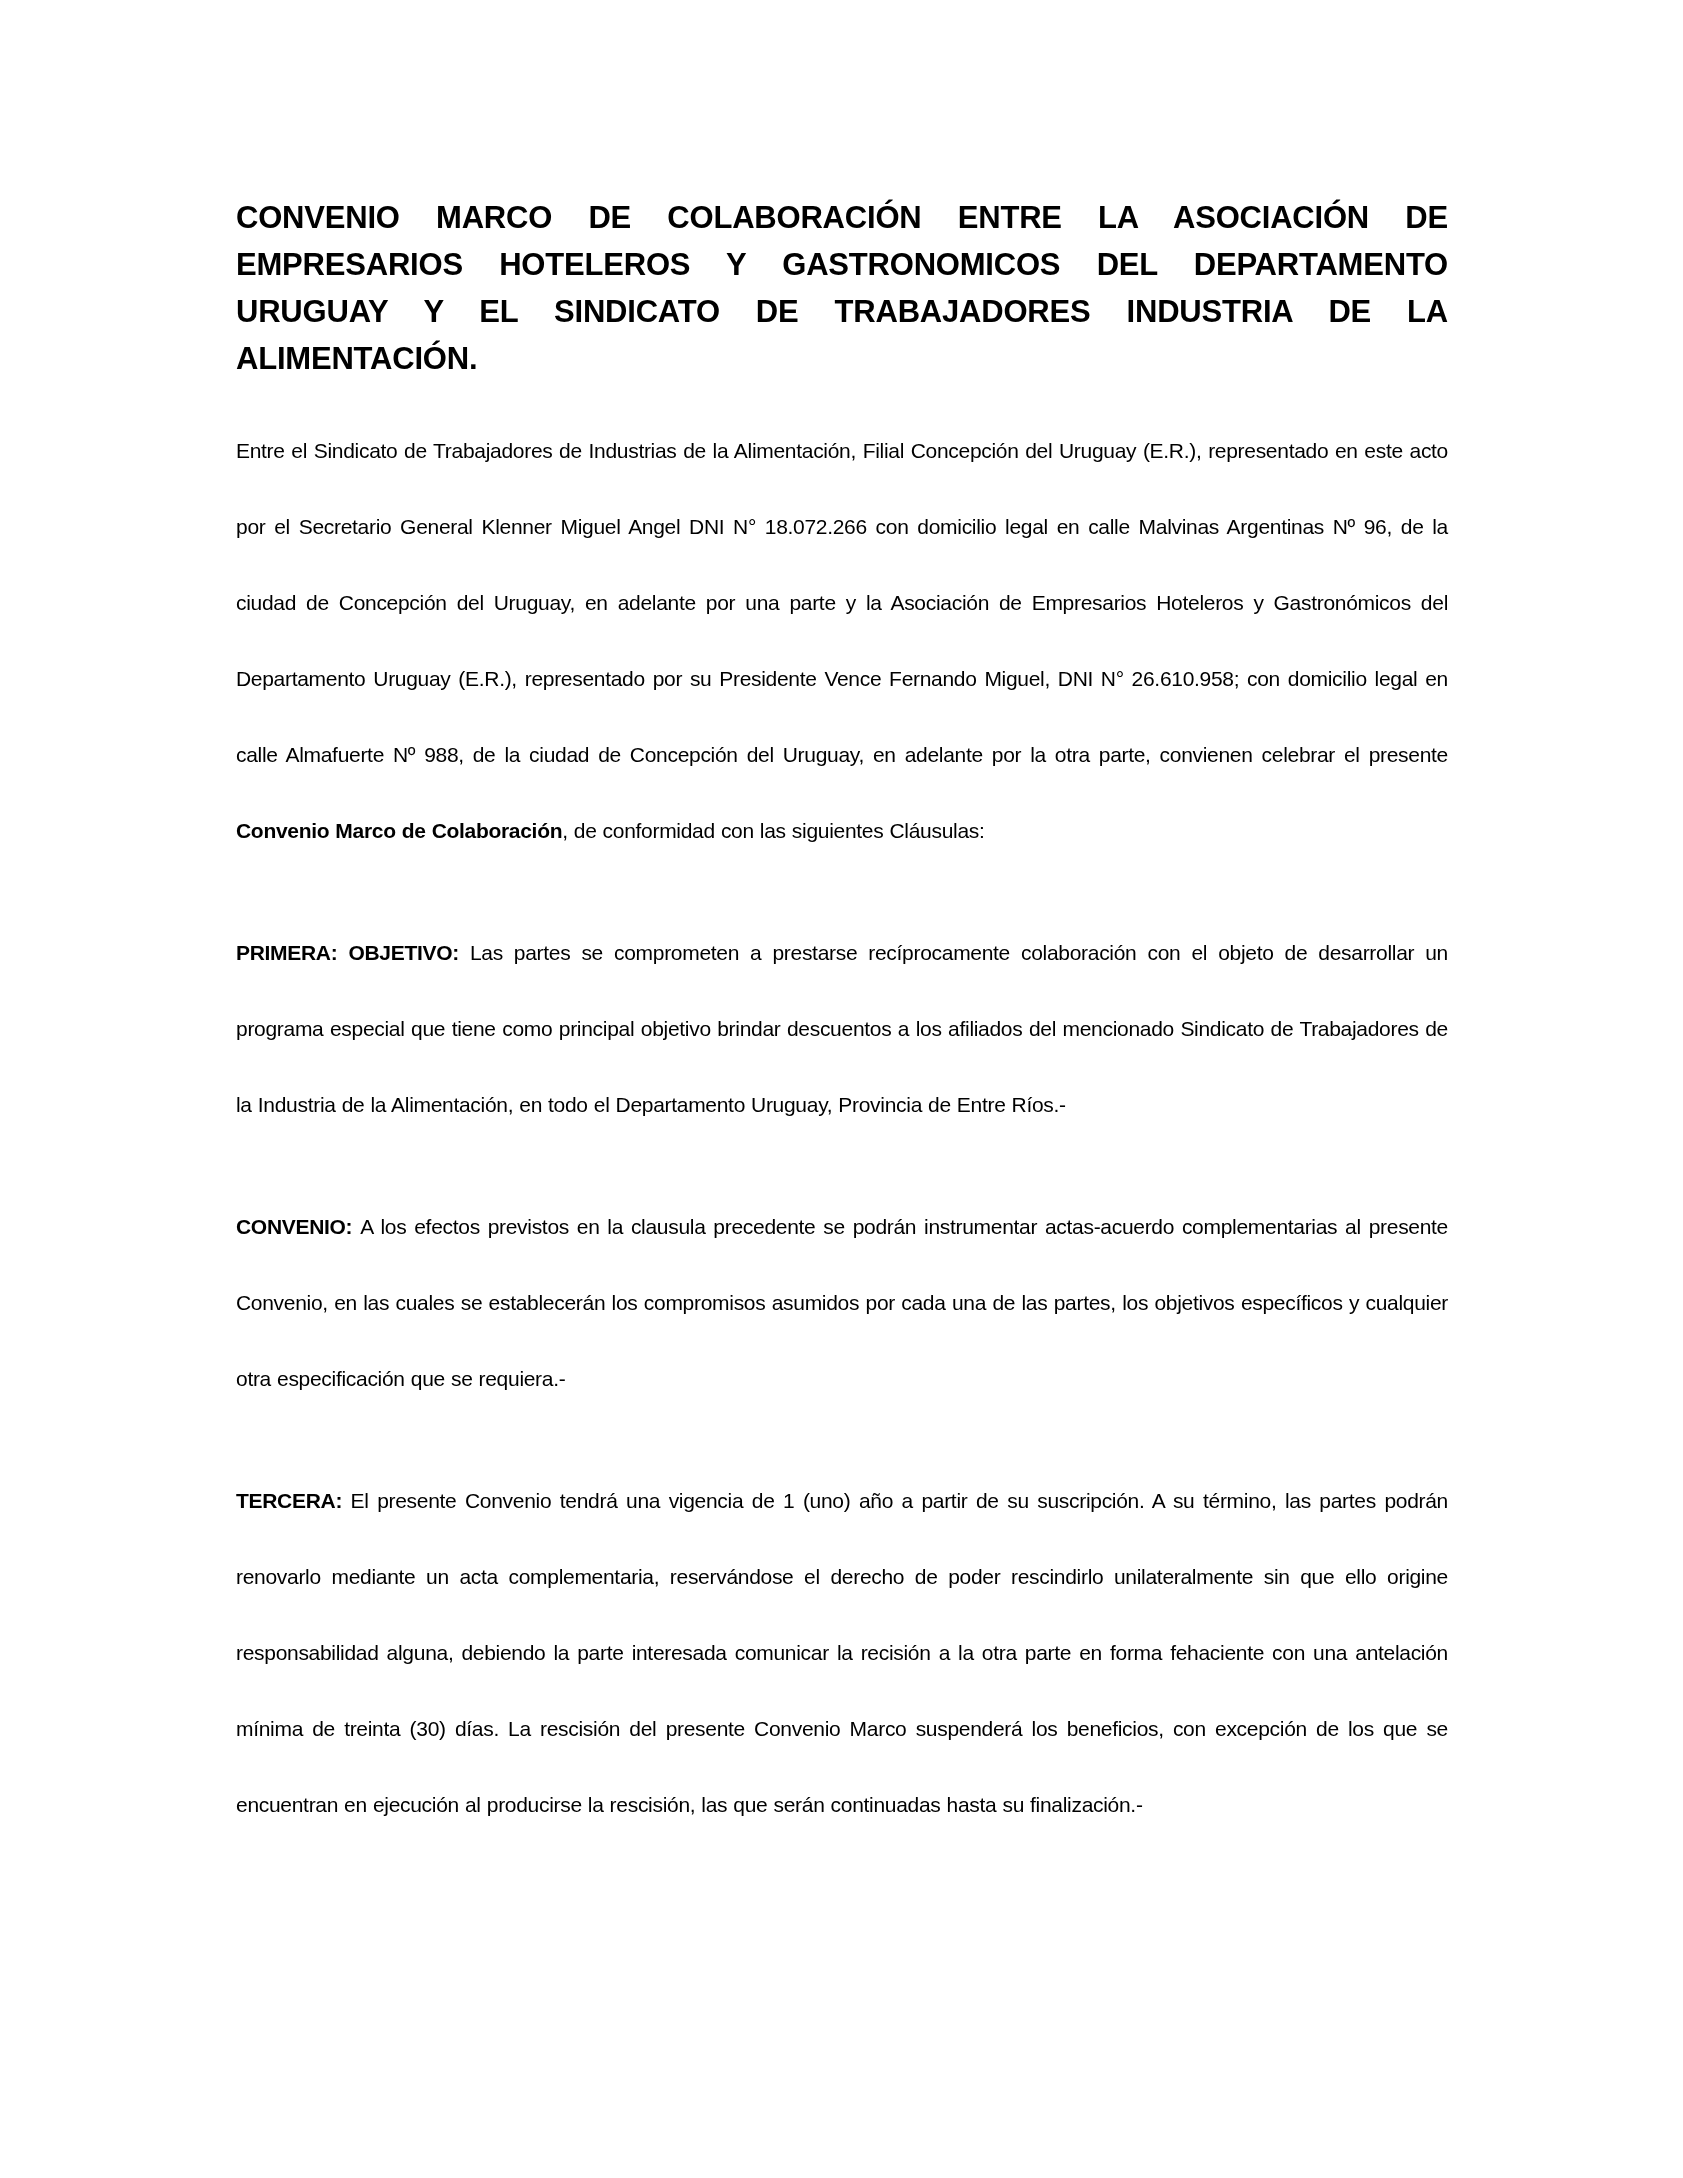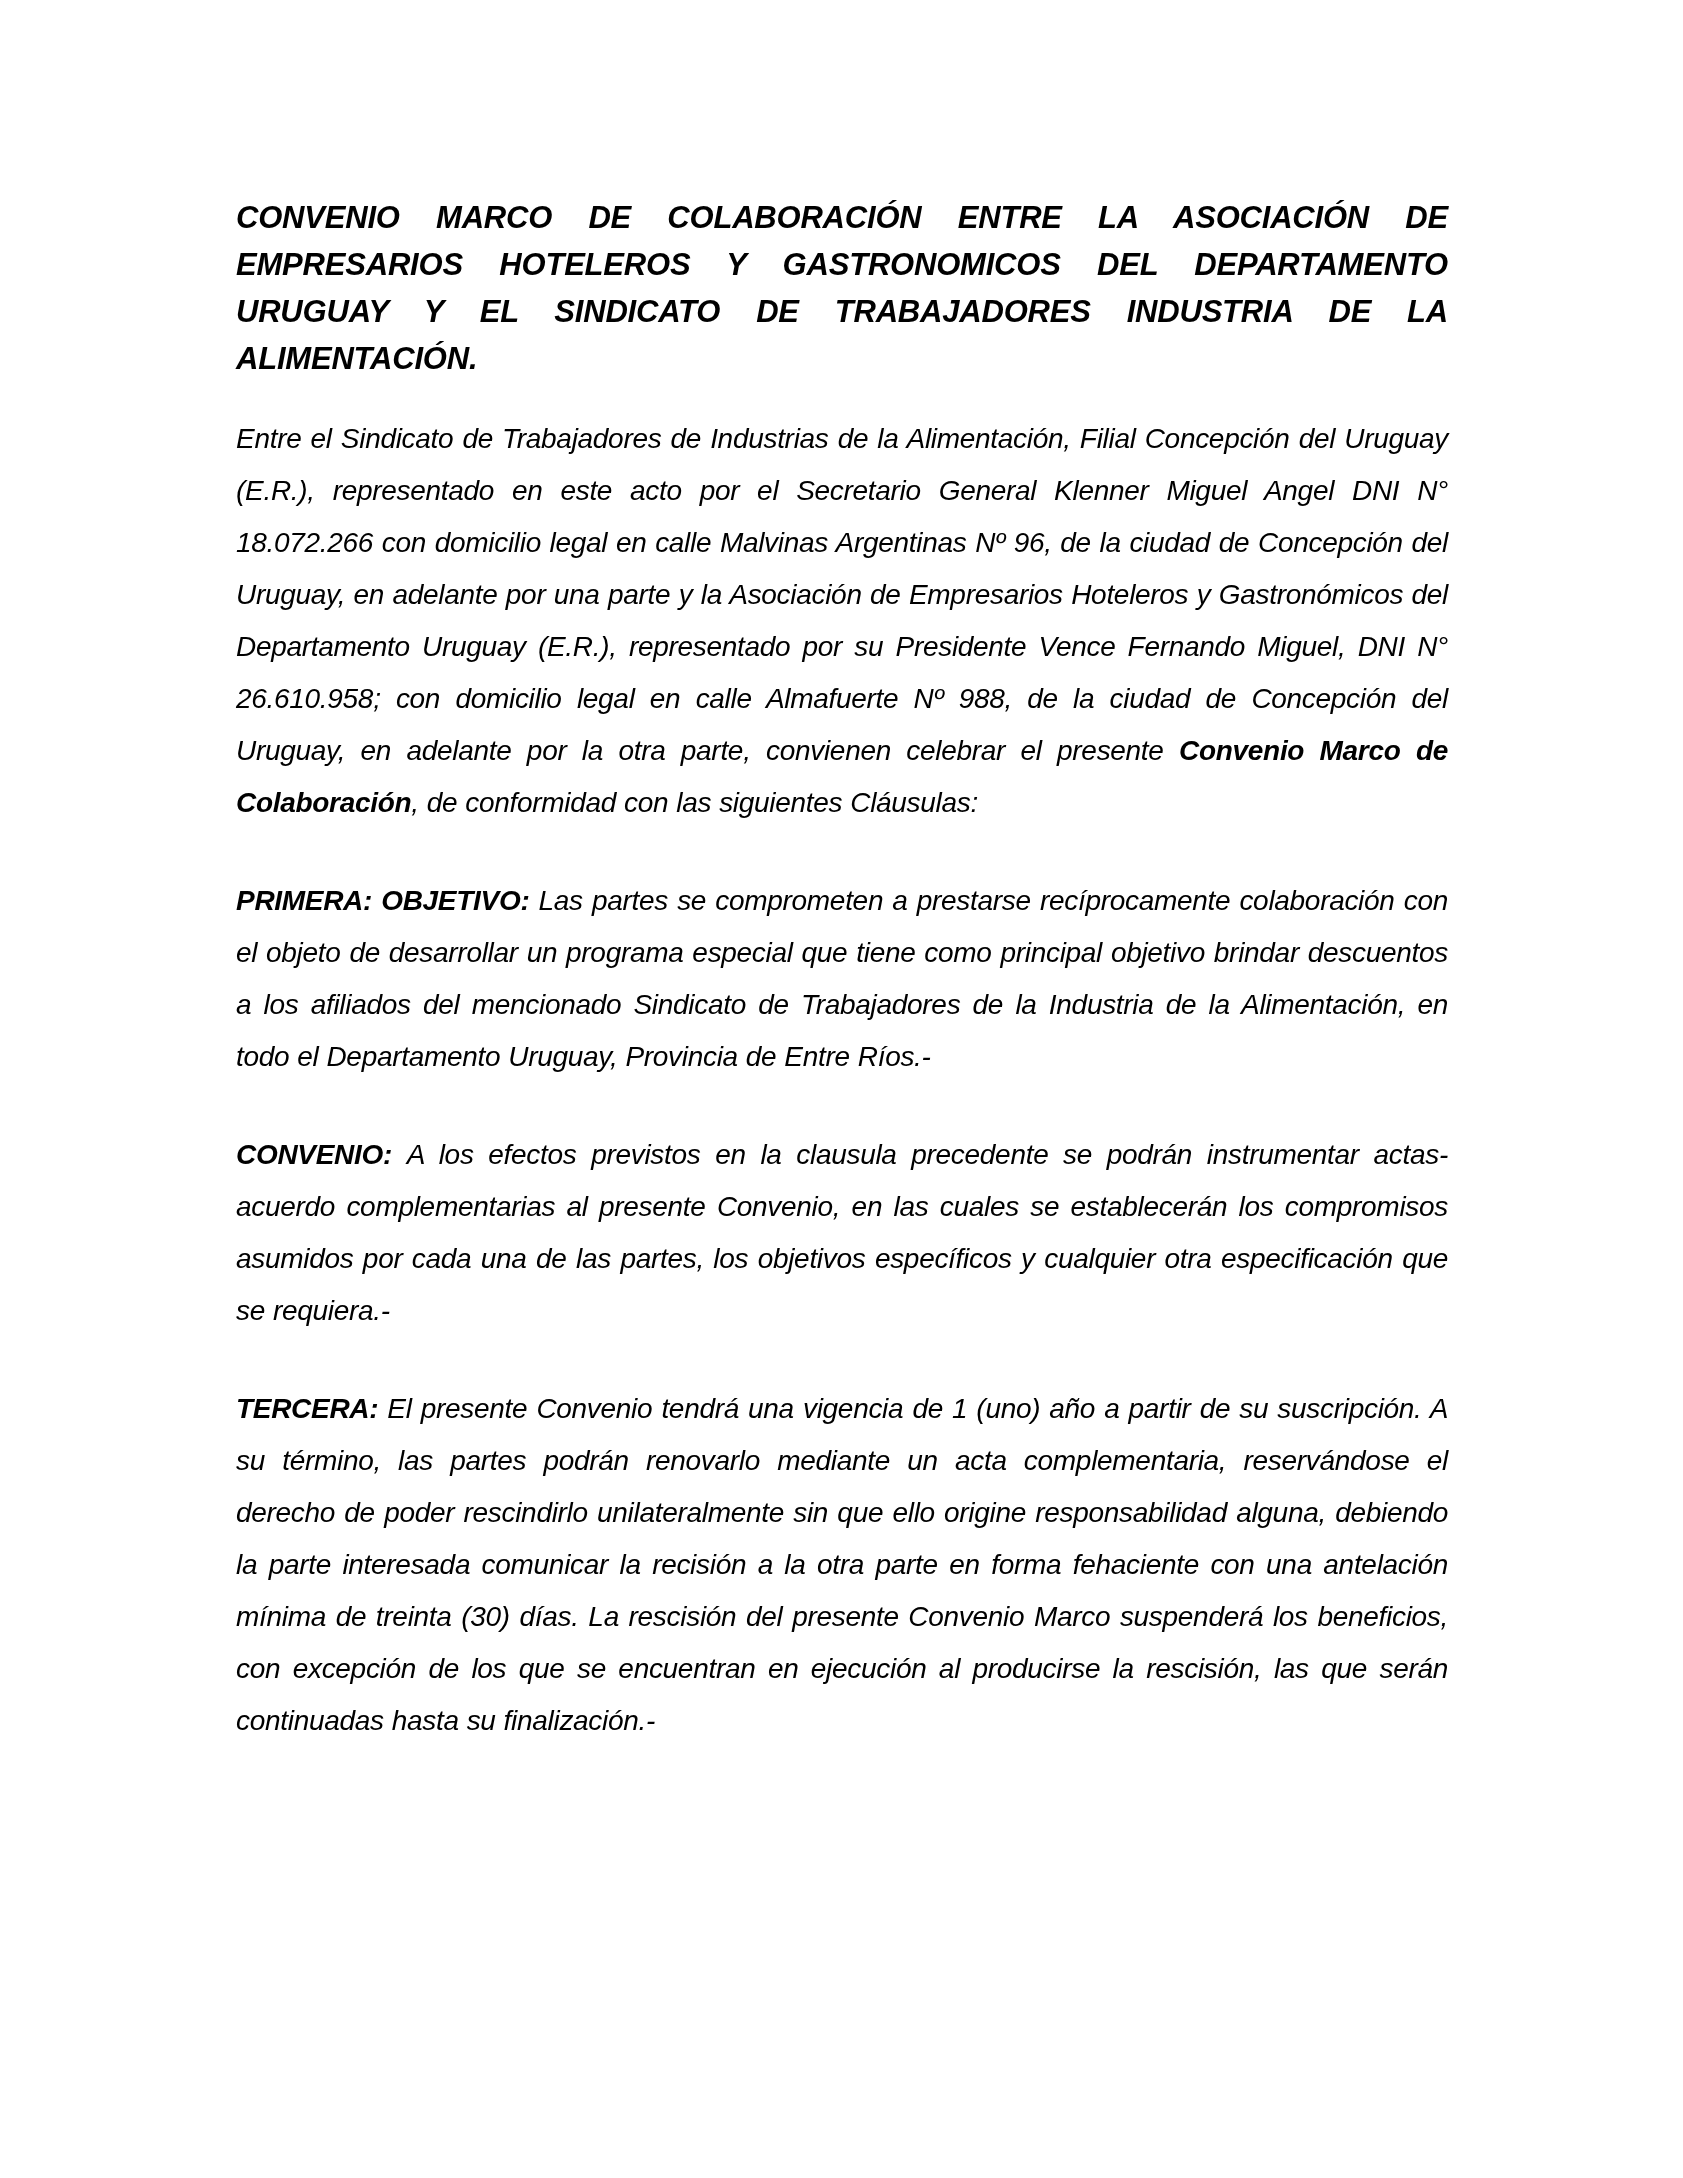--- a/index.html
+++ b/index.html
@@ -11,34 +11,33 @@
     height: 2178px;
     font-family: "Liberation Sans", sans-serif;
     -webkit-font-smoothing: antialiased;
   }
   .page {
     box-sizing: border-box;
     width: 1683px;
     height: 2178px;
     padding: 194px 235px 0 236px;
     overflow: hidden;
-    font-style: italic;
   }
   .doc-title {
     margin: 0 0 31px 0;
     font-size: 31px;
     line-height: 47px;
     font-weight: bold;
     text-align: justify;
     letter-spacing: -0.2px;
   }
   .para {
     margin: 0 0 46px 0;
-    font-size: 28px;
-    line-height: 52px;
+    font-size: 21px;
+    line-height: 76px;
     text-align: justify;
     letter-spacing: -0.3px;
     word-spacing: 0.5px;
   }
   .para:last-child {
     margin-bottom: 0;
   }
   .bold {
     font-weight: bold;
   }

